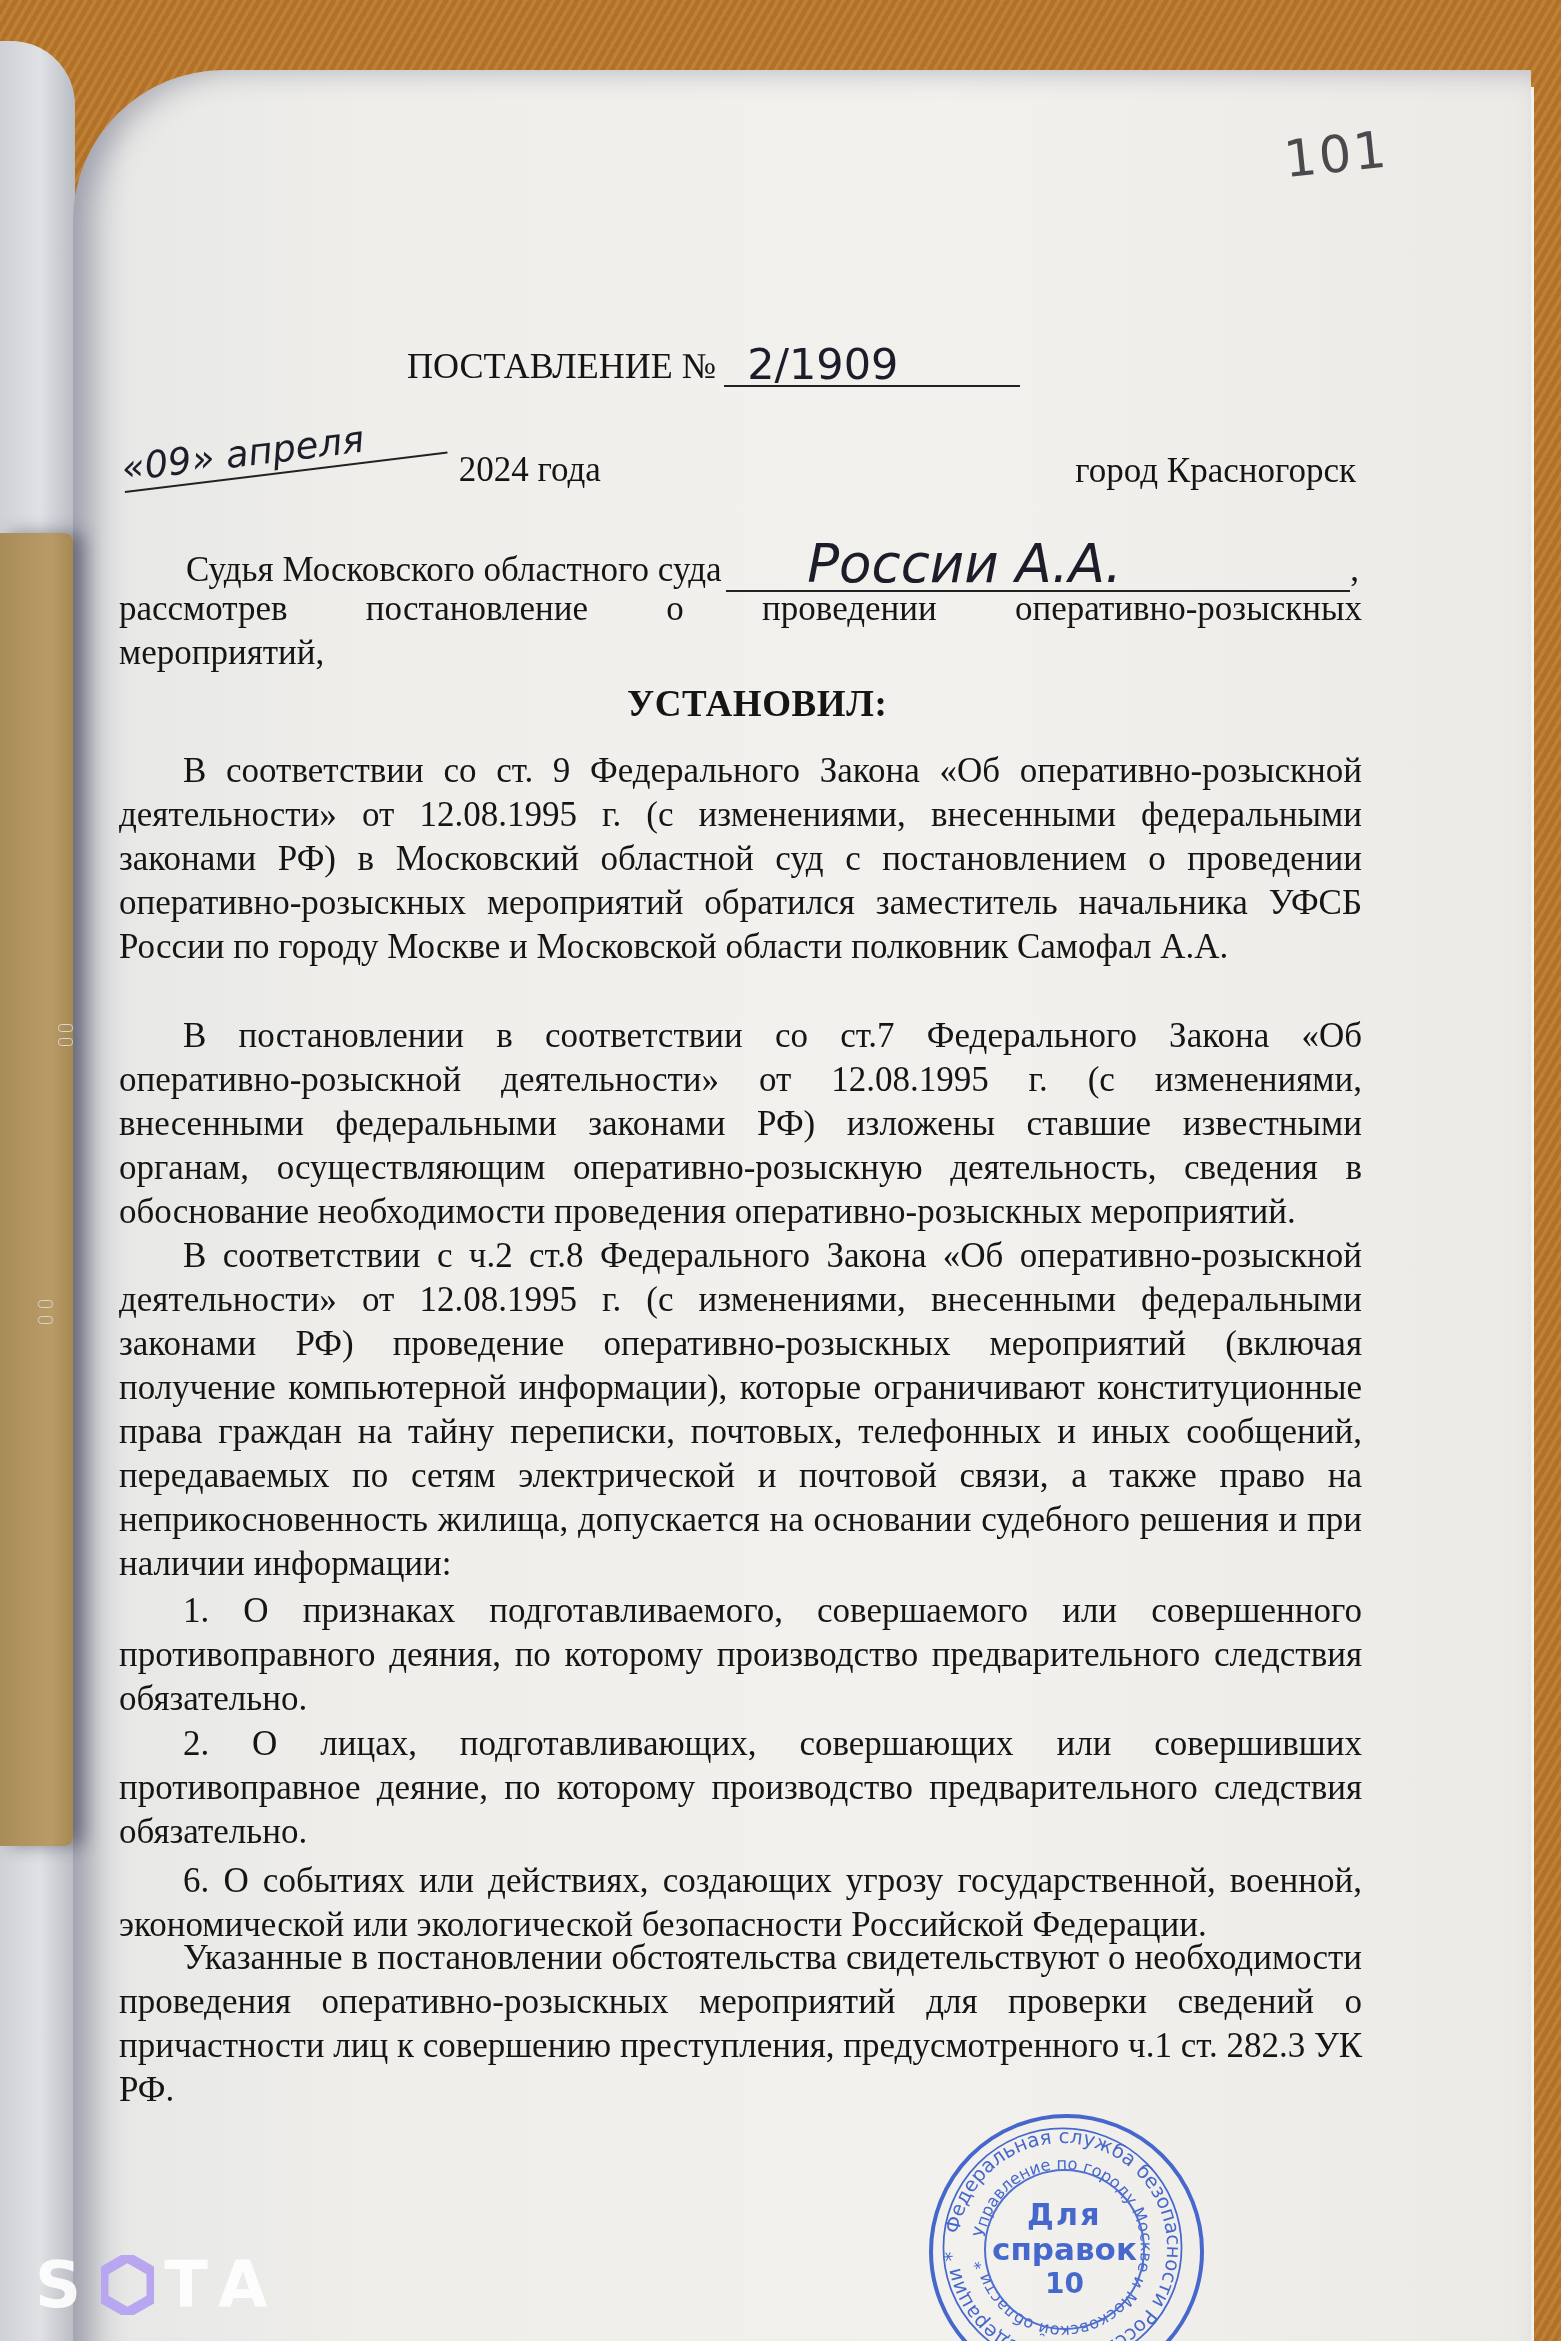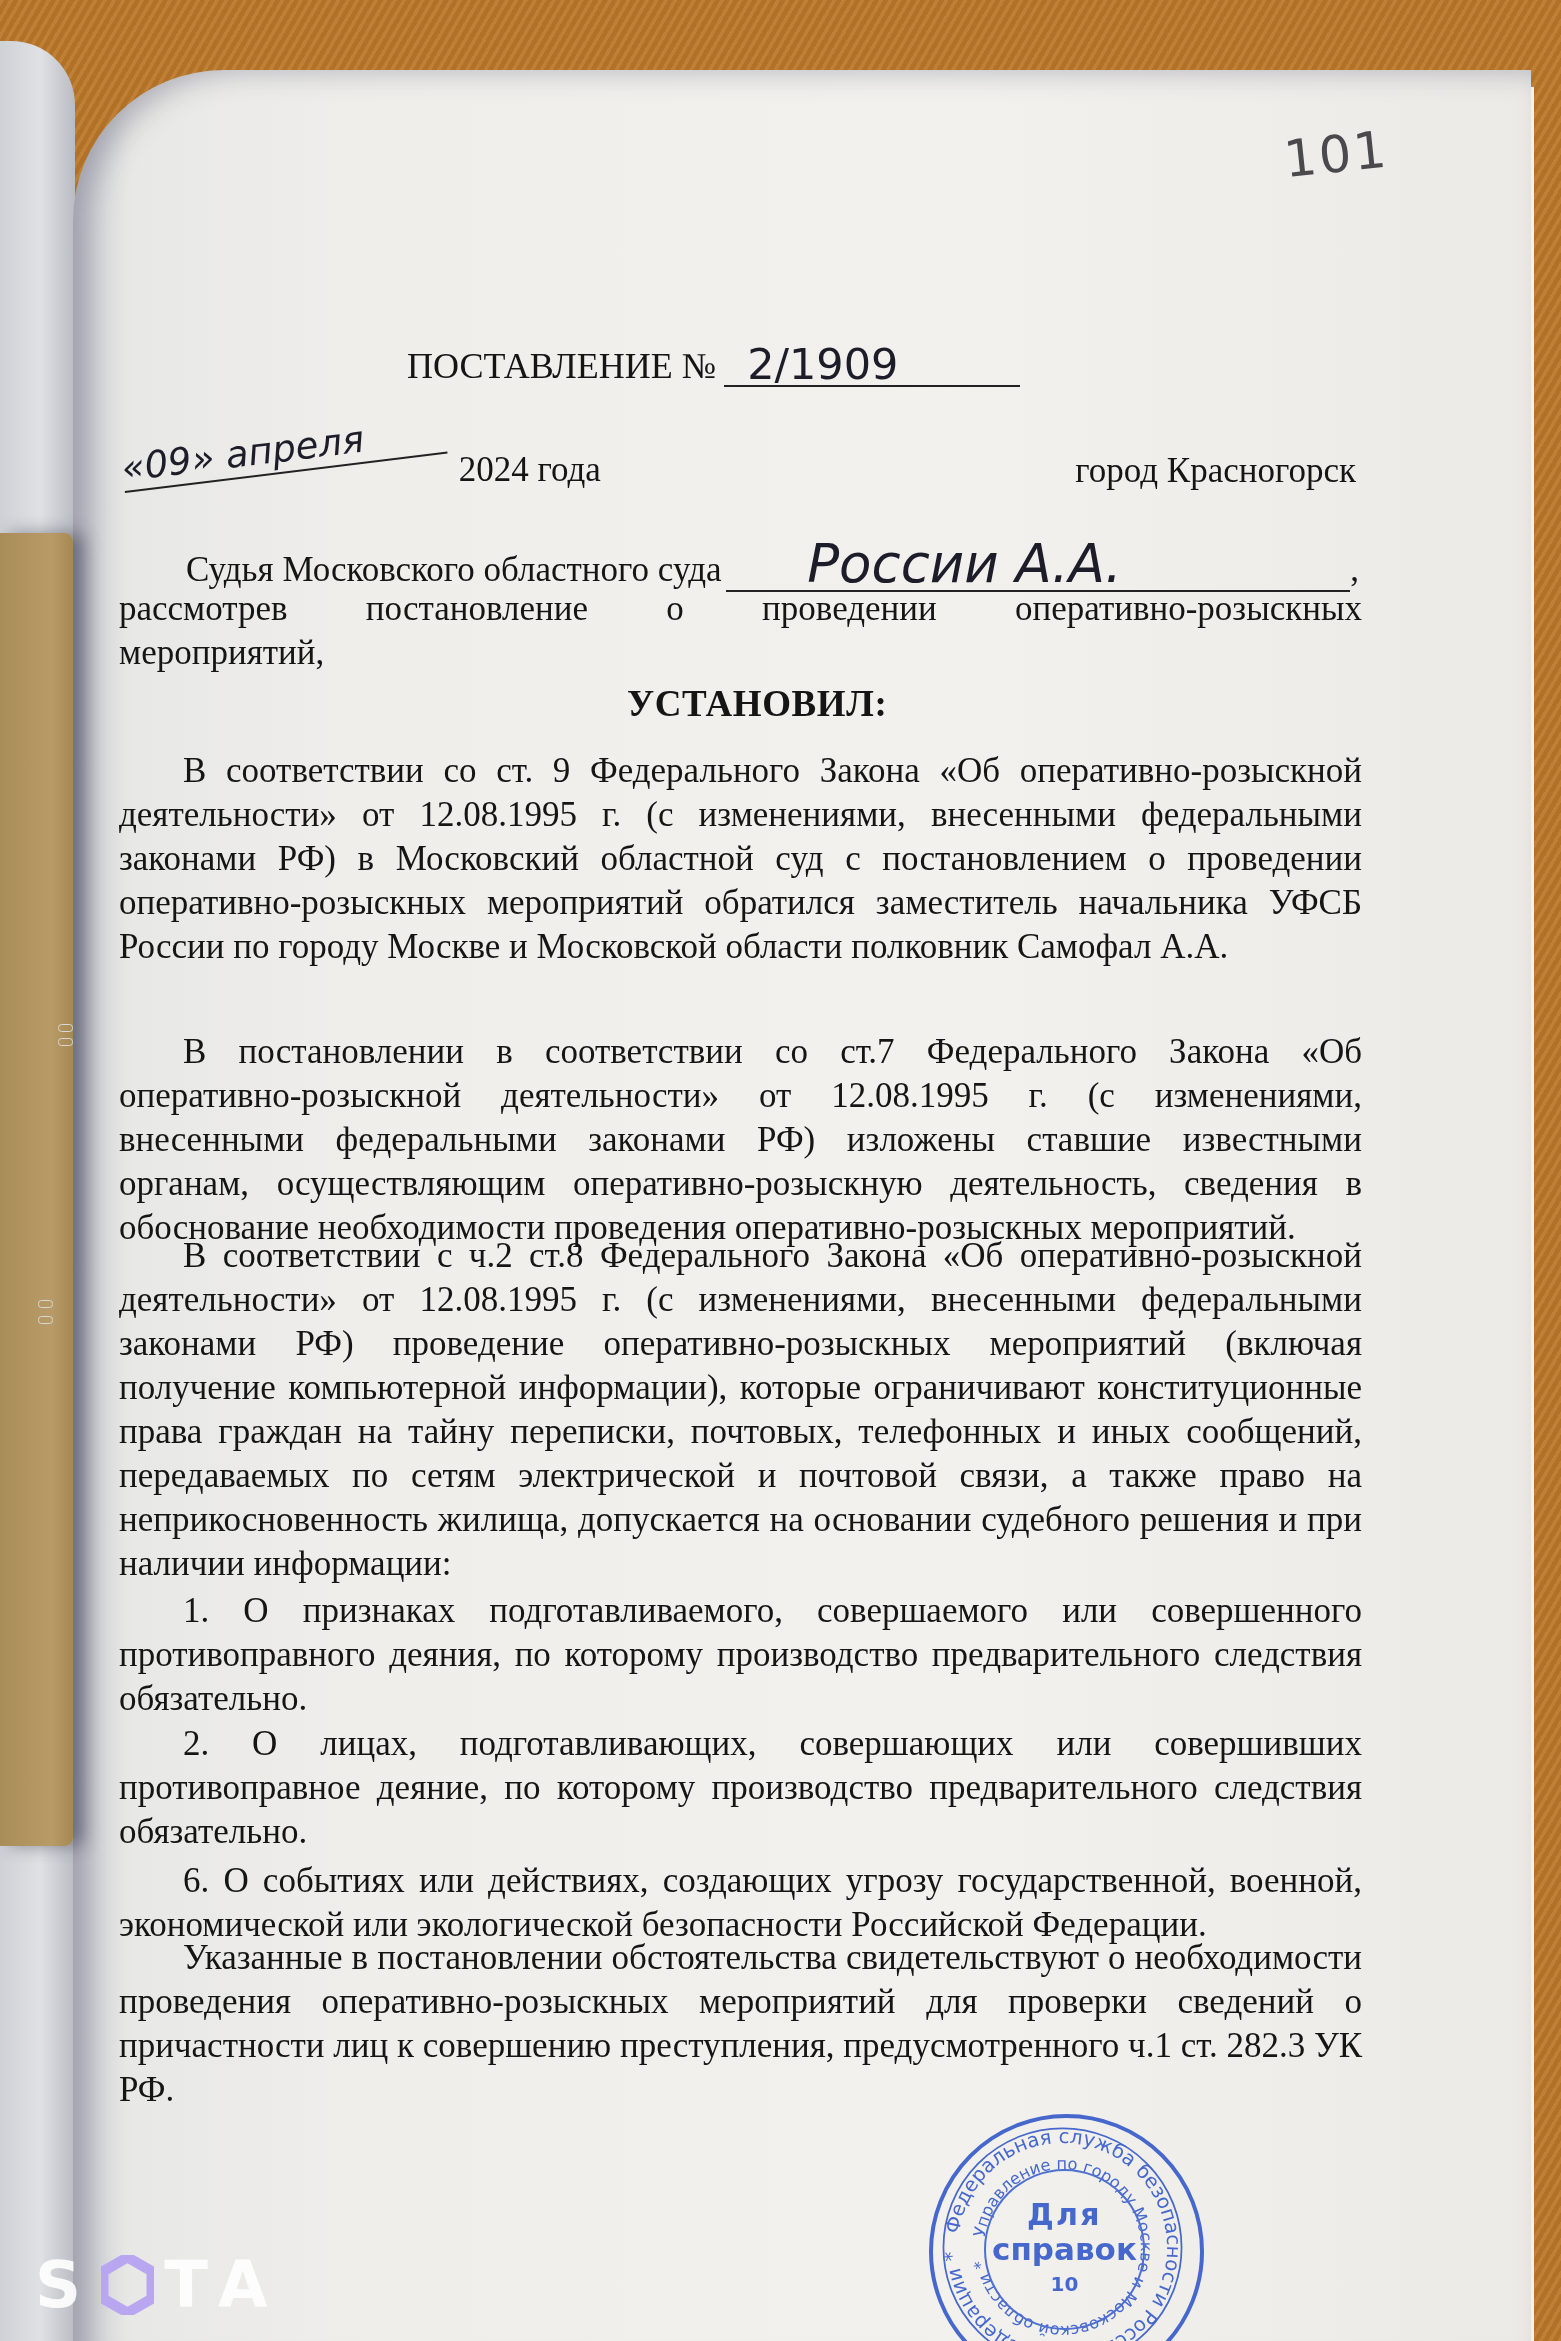--- a/index.html
+++ b/index.html
@@ -60,21 +60,21 @@
     position:absolute; left:929px; top:2114px; width:267px; height:267px; border-radius:50%;
     border:4.1px solid #2f55c8; color:#2f55c8; opacity:0.88;
   }
   .stamp-inner {
     position:absolute; left:51px; top:51px; width:157px; height:157px; border-radius:50%;
     border:2.3px solid #3a5fcc; display:flex; flex-direction:column; align-items:center; justify-content:center;
     font-family:"DejaVu Sans", sans-serif; font-weight:bold;
   }
   .stamp-inner .l1 { font-size:30px; line-height:34px; letter-spacing:2.3px; }
   .stamp-inner .l2 { font-size:31px; line-height:35px; }
-  .stamp-inner .l3 { font-size:20px; line-height:34px; }
+  .stamp-inner .l3 { font-size:28px; line-height:34px; }
   .stamp svg { position:absolute; left:0; top:0; }
   .logo {
     position:absolute; left:35px; top:2248px; display:flex; align-items:center;
     font-family:"DejaVu Sans", sans-serif; font-weight:bold; font-size:64px; color:rgba(255,255,255,0.9); letter-spacing:15px;
   }
   .logo svg { margin:0 10.5px 0 4.6px; }
 </style>
 </head>
 <body>
 
@@ -110,21 +110,21 @@
   <span class="judge-hand">России А.А.</span>
   <span>,</span>
 </div>
 
 <div class="block text" style="top:587px; text-align-last:justify;">рассмотрев постановление о проведении оперативно-розыскных</div>
 <div class="block text" style="top:631px;">мероприятий,</div>
 
 <div class="heading">УСТАНОВИЛ:</div>
 
 <div class="block text indent" style="top:749px;">В соответствии со ст. 9 Федерального Закона «Об оперативно-розыскной деятельности» от 12.08.1995 г. (с изменениями, внесенными федеральными законами РФ) в Московский областной суд с постановлением о проведении оперативно-розыскных мероприятий обратился заместитель начальника УФСБ России по городу Москве и Московской области полковник Самофал А.А.</div>
-<div class="block text indent" style="top:1014px;margin-top:16px;">В постановлении в соответствии со ст.7 Федерального Закона «Об оперативно-розыскной деятельности» от 12.08.1995 г. (с изменениями, внесенными федеральными законами РФ) изложены ставшие известными органам, осуществляющим оперативно-розыскную деятельность, сведения в обоснование необходимости проведения оперативно-розыскных мероприятий.</div>
+<div class="block text indent" style="top:1014px;">В постановлении в соответствии со ст.7 Федерального Закона «Об оперативно-розыскной деятельности» от 12.08.1995 г. (с изменениями, внесенными федеральными законами РФ) изложены ставшие известными органам, осуществляющим оперативно-розыскную деятельность, сведения в обоснование необходимости проведения оперативно-розыскных мероприятий.</div>
 <div class="block text indent" style="top:1234px;">В соответствии с ч.2 ст.8 Федерального Закона «Об оперативно-розыскной деятельности» от 12.08.1995 г. (с изменениями, внесенными федеральными законами РФ) проведение оперативно-розыскных мероприятий (включая получение компьютерной информации), которые ограничивают конституционные права граждан на тайну переписки, почтовых, телефонных и иных сообщений, передаваемых по сетям электрической и почтовой связи, а также право на неприкосновенность жилища, допускается на основании судебного решения и при наличии информации:</div>
 
 <div class="block text indent" style="top:1589px;">1. О признаках подготавливаемого, совершаемого или совершенного противоправного деяния, по которому производство предварительного следствия обязательно.</div>
 <div class="block text indent" style="top:1722px;">2. О лицах, подготавливающих, совершающих или совершивших противоправное деяние, по которому производство предварительного следствия обязательно.</div>
 <div class="block text indent" style="top:1859px;">6. О событиях или действиях, создающих угрозу государственной, военной, экономической или экологической безопасности Российской Федерации.</div>
 
 <div class="block text indent" style="top:1900px;margin-top:36px;">Указанные в постановлении обстоятельства свидетельствуют о необходимости проведения оперативно-розыскных мероприятий для проверки сведений о причастности лиц к совершению преступления, предусмотренного ч.1 ст. 282.3 УК РФ.</div>
 
 <div class="stamp">
   <svg width="259" height="259" viewBox="0 0 446 446">

